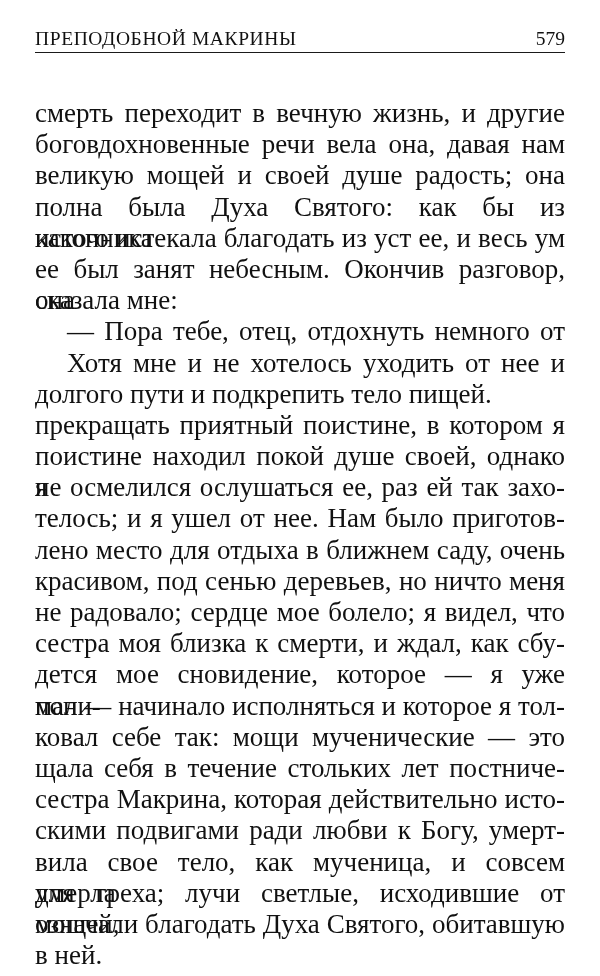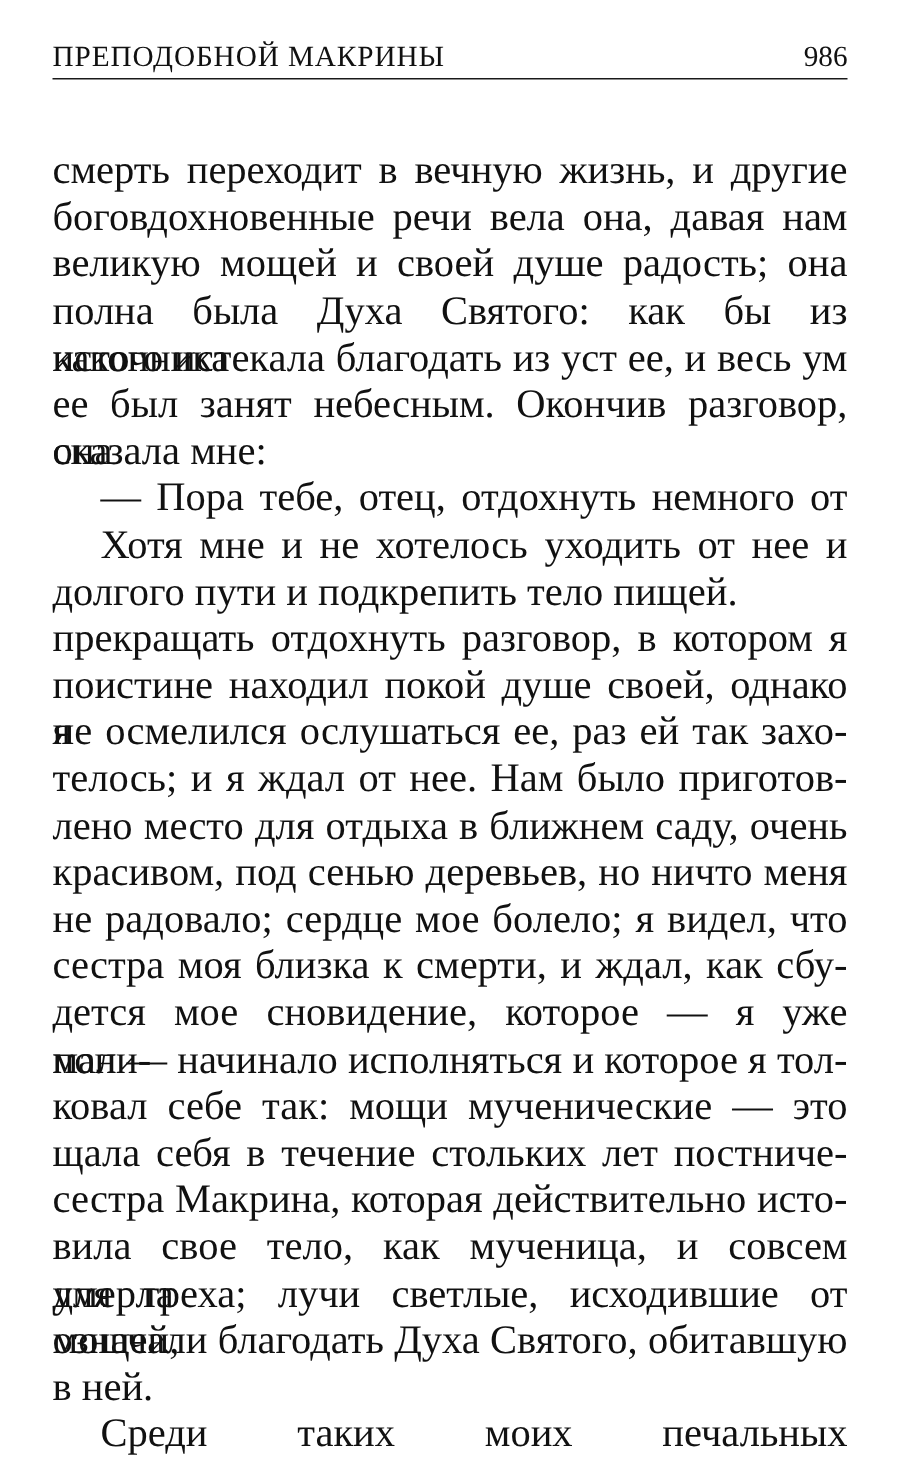--- a/index.html
+++ b/index.html
@@ -75,47 +75,48 @@
   .line.justify {
     white-space: normal;
   }
 </style>
 </head>
 <body>
 
 <div class="page">
   <div class="running-head">
     <span class="running-title">ПРЕПОДОБНОЙ МАКРИНЫ</span>
-    <span class="page-number">986</span>
+    <span class="page-number">579</span>
   </div>
 
   <div class="body-text">
     <span class="line justify">смерть переходит в вечную жизнь, и другие</span>
     <span class="line justify">боговдохновенные речи вела она, давая нам</span>
     <span class="line justify">великую мощей и своей душе радость; она</span>
     <span class="line justify">полна была Духа Святого: как бы из источника</span>
     <span class="line justify">какого истекала благодать из уст ее, и весь ум</span>
     <span class="line justify">ее был занят небесным. Окончив разговор, она</span>
     <span class="line last">сказала мне:</span>
     <span class="line justify indent">— Пора тебе, отец, отдохнуть немного от</span>
     <span class="line justify indent">Хотя мне и не хотелось уходить от нее и</span>
     <span class="line last">долгого пути и подкрепить тело пищей.</span>
-    <span class="line justify">прекращать отдохнуть разговор, в котором я</span>
+    <span class="line justify">прекращать приятный поистине, в котором я</span>
     <span class="line justify">поистине находил покой душе своей, однако я</span>
     <span class="line justify">не осмелился ослушаться ее, раз ей так захо-</span>
-    <span class="line justify">телось; и я ждал от нее. Нам было приготов-</span>
+    <span class="line justify">телось; и я ушел от нее. Нам было приготов-</span>
     <span class="line justify">лено место для отдыха в ближнем саду, очень</span>
     <span class="line justify">красивом, под сенью деревьев, но ничто меня</span>
     <span class="line justify">не радовало; сердце мое болело; я видел, что</span>
     <span class="line justify">сестра моя близка к смерти, и ждал, как сбу-</span>
     <span class="line justify">дется мое сновидение, которое — я уже пони-</span>
     <span class="line justify">мал — начинало исполняться и которое я тол-</span>
     <span class="line justify">ковал себе так: мощи мученические — это</span>
     <span class="line justify">щала себя в течение стольких лет постниче-</span>
     <span class="line justify">сестра Макрина, которая действительно исто-</span>
+    <span class="line justify">скими подвигами ради любви к Богу, умерт-</span>
     <span class="line justify">вила свое тело, как мученица, и совсем умерла</span>
     <span class="line justify">для греха; лучи светлые, исходившие от мощей,</span>
     <span class="line justify">означали благодать Духа Святого, обитавшую</span>
     <span class="line last">в ней.</span>
     <span class="line justify indent">Среди таких моих печальных размышлений,</span>
 
   </div>
 </div>
 
 </body></html>

